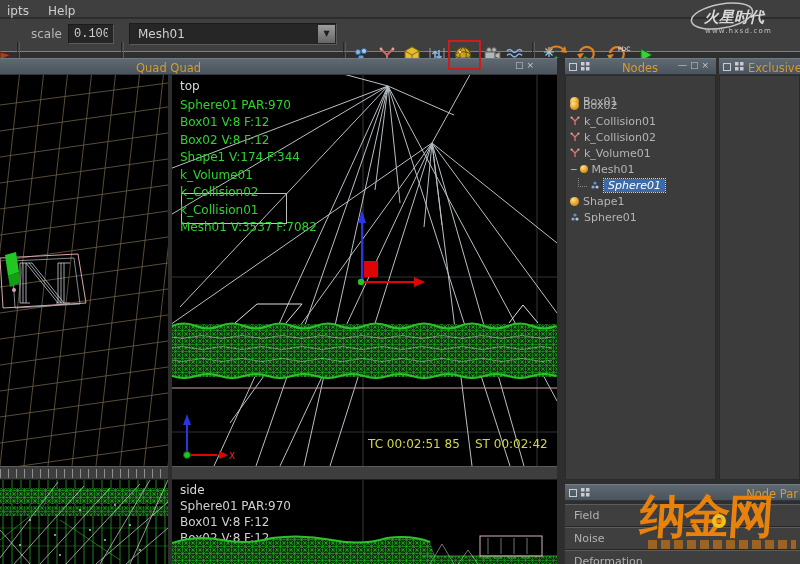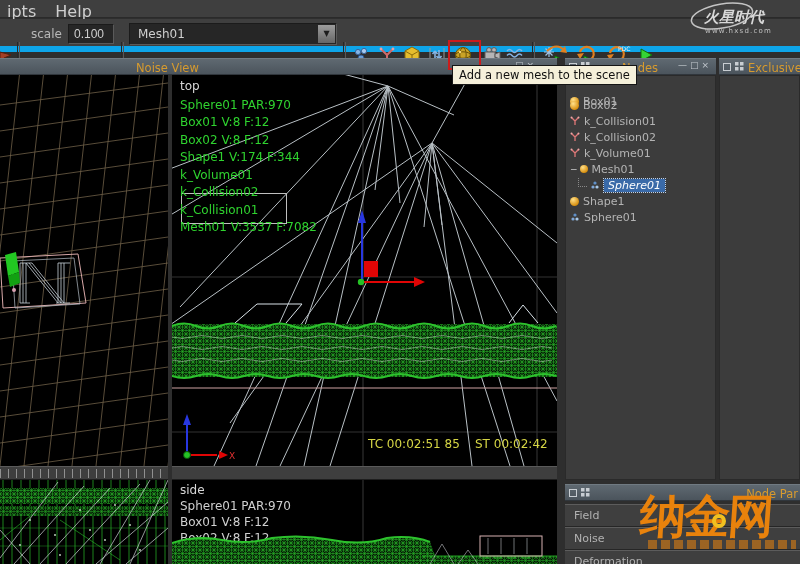--- a/index.html
+++ b/index.html
@@ -2,25 +2,25 @@
 <html><head>
 <meta charset="utf-8">
 <style>
   * { margin:0; padding:0; box-sizing:border-box; }
   html,body { width:800px; height:564px; }
   body { font-family:"DejaVu Sans", sans-serif; background:#2e2e2e; }
   .app { position:absolute; left:0; top:0; width:800px; height:564px; overflow:hidden; background:#2e2e2e; }
 
   
   .menubar { position:absolute; left:0; top:0; width:800px; height:18px; background:#3f3f3f; border-bottom:1px solid #2a2a2a; }
-  .menu-item { display:inline-block; padding:2px 7px; color:#cfcfcf; font-size:16px; }
-  .toolbar { position:absolute; left:0; top:19px; width:800px; height:33px; background:#3f3f3f; border-bottom:6px solid #0ea5e9; }
+  .menu-item { display:inline-block; padding:2px 7px; color:#cfcfcf; font-size:12px; }
+  .toolbar { position:absolute; left:0; top:19px; width:800px; height:33px; background:#3f3f3f; border-bottom:1px solid #0ea5e9; }
   .tb-sep { position:absolute; top:23px; width:3px; height:26px; border-left:1px solid #282828; border-right:1px solid #585858; }
   .tb-label { position:absolute; color:#b8b8b8; font-size:12px; }
-  .tb-input { position:absolute; background:#262626; border:1px solid #1b1b1b; border-bottom-color:#5a5a5a; border-right-color:#5a5a5a; color:#cfcfcf; font-size:12px; font-family:Liberation Sans, sans-serif; padding:1px 5px; }
+  .tb-input { position:absolute; background:#262626; border:1px solid #1b1b1b; border-bottom-color:#5a5a5a; border-right-color:#5a5a5a; color:#cfcfcf; font-size:12px; font-family:Liberation Mono, monospace; padding:1px 5px; }
   .tb-select { position:absolute; background:#262626; border:1px solid #1b1b1b; border-bottom-color:#5a5a5a; border-right-color:#5a5a5a; color:#cfcfcf; font-size:12px; }
   .tb-select .sel-text { position:absolute; left:8px; top:3px; }
   .sel-arrow { position:absolute; right:1px; top:1px; width:17px; height:18px; background:linear-gradient(#9d9d9d,#666); color:#1d1d1d; font-size:8px; text-align:center; line-height:18px; }
   .icon-btn { position:absolute; top:24px; width:24px; height:24px; display:flex; align-items:center; justify-content:center; }
   .hl-box { position:absolute; left:448px; top:21px; width:33px; height:30px; border:2px solid #cc1c1c; z-index:6; }
   .logo { position:absolute; left:688px; top:2px; z-index:5; }
 
   
   .panel-title { position:absolute; height:17px; background:linear-gradient(#5f6971,#4b545c); border-top:1px solid #707a82; border-bottom:1px solid #30363c; color:#d79b2f; font-size:11.5px; }
   .pt-text { position:absolute; top:2px; }
@@ -172,21 +172,21 @@
 
   <div class="logo">
     <svg width="110" height="36">
       <ellipse cx="34" cy="14" rx="31" ry="12" fill="none" stroke="#c4c4c4" stroke-width="1.5" transform="rotate(-10 34 14)"></ellipse>
       <text x="16" y="20" font-size="15" font-weight="bold" font-style="italic" fill="#d8d8d8">火星时代</text>
       <text x="17" y="31" font-size="7" fill="#c0c0c0" letter-spacing="1.2">www.hxsd.com</text>
     </svg>
   </div>
 
   <div class="panel-title" style="left:0; top:58px; width:557px">
-    <span class="pt-text" style="left:136px">Noise View</span>
+    <span class="pt-text" style="left:136px">Quad Quad</span>
     <div class="win-btns" style="right:20px">
       <span>□</span><span>×</span>
     </div>
   </div>
 
   <div class="viewport" style="left:0; top:75px; width:168px; height:391px">
     <svg width="168" height="391">
       <path d="M0 30L168 8M0 56L168 32M0 82L168 58M0 108L168 84M0 134L168 110M0 160L168 136M0 186L168 162M0 212L168 188M0 238L168 214M0 264L168 240M0 290L168 266M0 316L168 292M0 342L168 318M0 368L168 344M0 394L168 370" stroke="#6e6048" stroke-width="0.8" fill="none"></path>
       <path d="M20 -5L-25 400M44 -5L-1 400M68 -5L23 400M92 -5L47 400M116 -5L71 400M140 -5L95 400M164 -5L119 400M188 -5L143 400M212 -5L167 400M236 -5L191 400M260 -5L215 400" stroke="#6e6048" stroke-width="0.8" fill="none"></path>
       <path d="M0 183 L78 179 L86 228 L3 233 Z" stroke="#d8a8a8" fill="none"></path>
@@ -413,15 +413,14 @@
     <span class="pt-text" style="right:2px">Node Par</span>
   </div>
   <div class="param-row" style="top:527px">Noise</div>
   <div class="param-row" style="top:504px">Field</div>
   <div class="param-row" style="top:550px">Deformation</div>
 
   <div class="watermark">纳金网</div>
   <div class="wm-ring"></div>
   <div class="wm-sub"></div>
 
-  <div class="tooltip">Add a new mesh to the scene</div>
 
 </div>
 
 </body></html>

